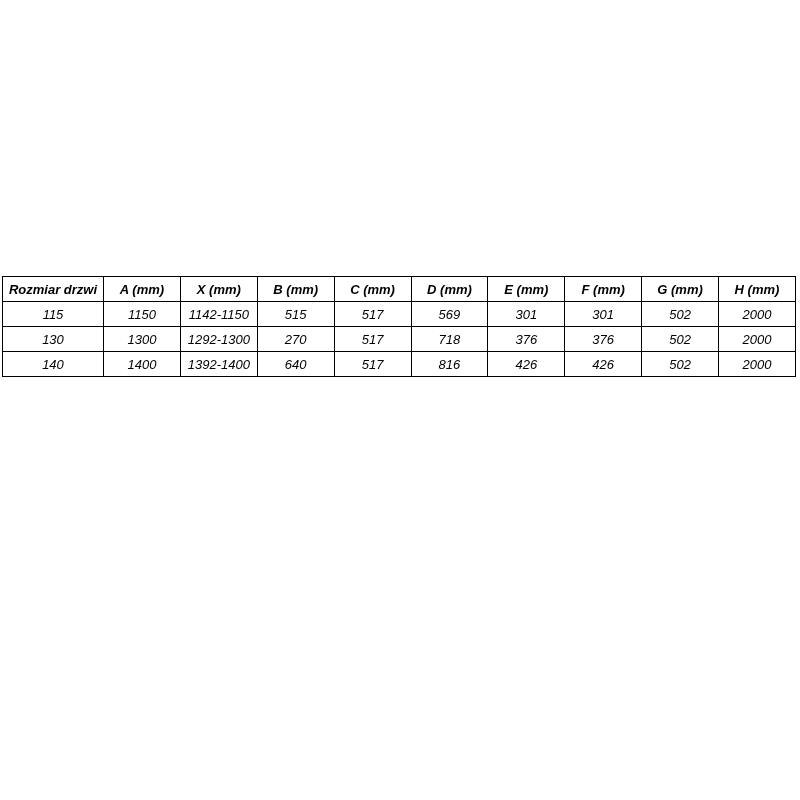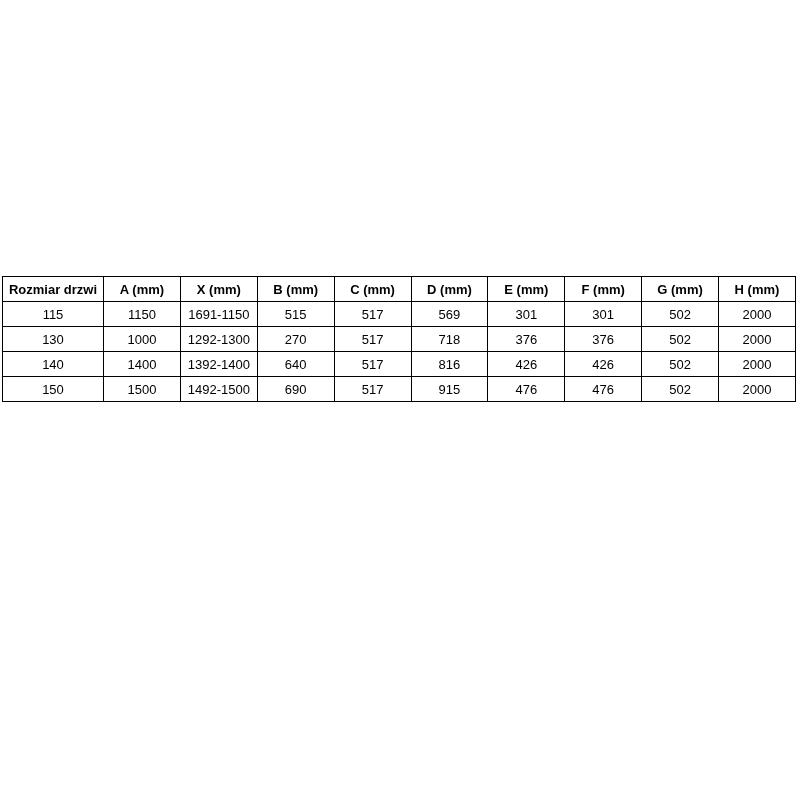--- a/index.html
+++ b/index.html
@@ -8,20 +8,21 @@
     width: 800px;
     height: 800px;
     background: #ffffff;
     font-family: "Liberation Sans", sans-serif;
   }
   .table-wrap {
     position: absolute;
     left: 2px;
     top: 276px;
     width: 794px;
+    font-style: italic;
   }
   table.dim-table {
     border-collapse: collapse;
     width: 100%;
     table-layout: fixed;
     color: #000000;
   }
   table.dim-table th,
   table.dim-table td {
     border: 1px solid #000000;
@@ -67,32 +68,32 @@
           <th>E (mm)</th>
           <th>F (mm)</th>
           <th>G (mm)</th>
           <th>H (mm)</th>
         </tr>
     </thead>
     <tbody>
         <tr>
           <td>115</td>
           <td>1150</td>
-          <td>1691-1150</td>
+          <td>1142-1150</td>
           <td>515</td>
           <td>517</td>
           <td>569</td>
           <td>301</td>
           <td>301</td>
           <td>502</td>
           <td>2000</td>
         </tr>
         <tr>
           <td>130</td>
-          <td>1000</td>
+          <td>1300</td>
           <td>1292-1300</td>
           <td>270</td>
           <td>517</td>
           <td>718</td>
           <td>376</td>
           <td>376</td>
           <td>502</td>
           <td>2000</td>
         </tr>
         <tr>
@@ -100,27 +101,15 @@
           <td>1400</td>
           <td>1392-1400</td>
           <td>640</td>
           <td>517</td>
           <td>816</td>
           <td>426</td>
           <td>426</td>
           <td>502</td>
           <td>2000</td>
         </tr>
-        <tr>
-          <td>150</td>
-          <td>1500</td>
-          <td>1492-1500</td>
-          <td>690</td>
-          <td>517</td>
-          <td>915</td>
-          <td>476</td>
-          <td>476</td>
-          <td>502</td>
-          <td>2000</td>
-        </tr>
       </tbody>
   </table>
 </div>
 
 </body></html>

